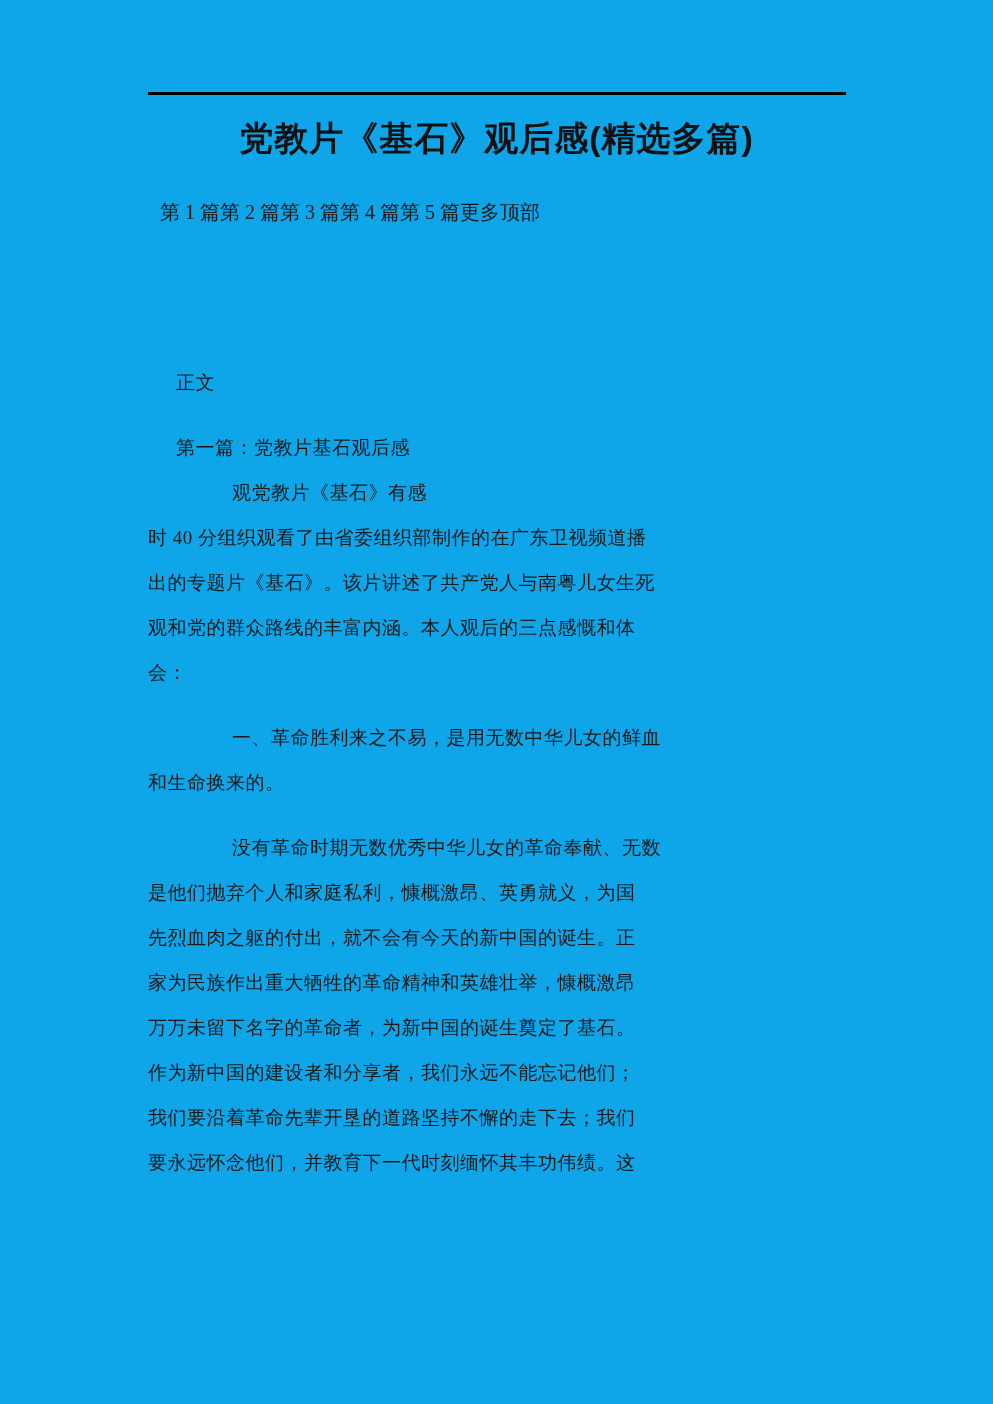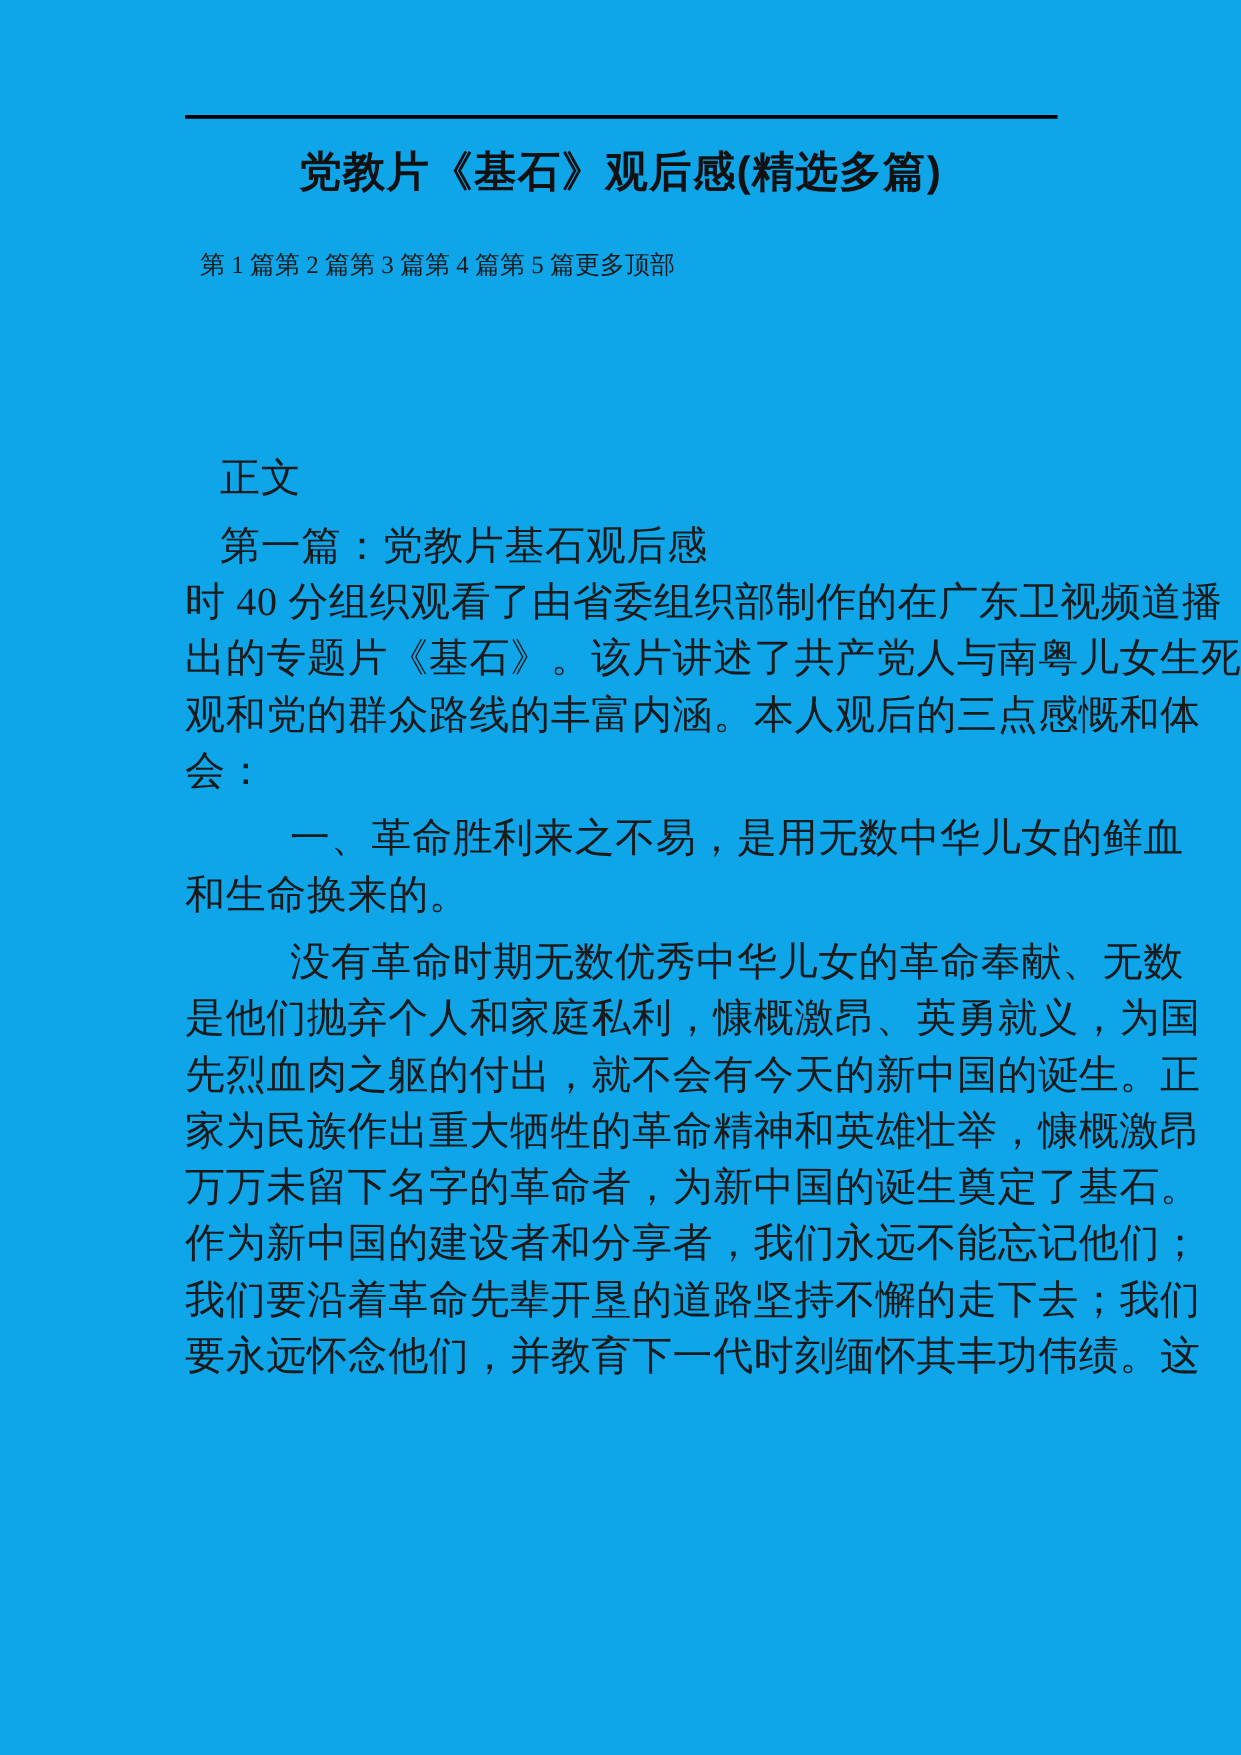--- a/index.html
+++ b/index.html
@@ -36,42 +36,43 @@
     font-size:20px;
     line-height:32px;
     color:#1a1a1a;
     white-space:nowrap;
     margin-top:16px;
   }
   .nav .nav-link{cursor:pointer;}
   .doc-body{
     position:absolute;
     top:360px;left:148px;width:700px;
-    font-size:32px;
+    font-size:19px;
     color:#1a1a1a;
   }
   .line{
     line-height:45px;
     white-space:nowrap;
     letter-spacing:0.5px;
   }
   .ind1{padding-left:28px;}
   .ind2{padding-left:84px;}
-  .gap{margin-top:9px;}
+  .gap{margin-top:20px;}
 </style>
 </head>
 <body>
 
 <div class="page">
   <hr class="divider">
   <h1 class="title">党教片《基石》观后感(精选多篇)</h1>
   <div class="nav"><span class="nav-link">第 1 篇</span><span class="nav-link">第 2 篇</span><span class="nav-link">第 3 篇</span><span class="nav-link">第 4 篇</span><span class="nav-link">第 5 篇</span><span class="nav-link">更多</span><span class="nav-link">顶部</span></div>
   <div class="doc-body">
       <div class="line ind1">正文</div>
       <div class="line ind1 gap">第一篇：党教片基石观后感</div>
+      <div class="line ind2">观党教片《基石》有感</div>
       <div class="line">时 40 分组织观看了由省委组织部制作的在广东卫视频道播</div>
       <div class="line">出的专题片《基石》。该片讲述了共产党人与南粤儿女生死</div>
       <div class="line">观和党的群众路线的丰富内涵。本人观后的三点感慨和体</div>
       <div class="line">会：</div>
       <div class="line ind2 gap">一、革命胜利来之不易，是用无数中华儿女的鲜血</div>
       <div class="line">和生命换来的。</div>
       <div class="line ind2 gap">没有革命时期无数优秀中华儿女的革命奉献、无数</div>
       <div class="line">是他们抛弃个人和家庭私利，慷概激昂、英勇就义，为国</div>
       <div class="line">先烈血肉之躯的付出，就不会有今天的新中国的诞生。正</div>
       <div class="line">家为民族作出重大牺牲的革命精神和英雄壮举，慷概激昂</div>

